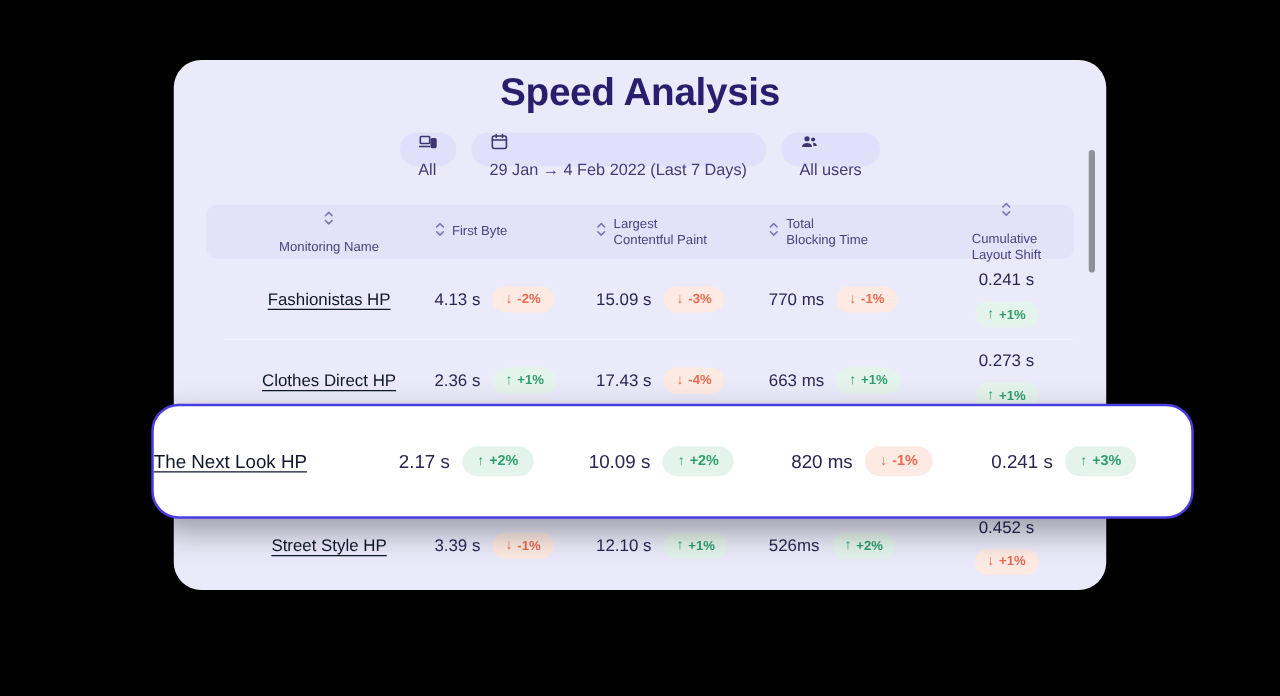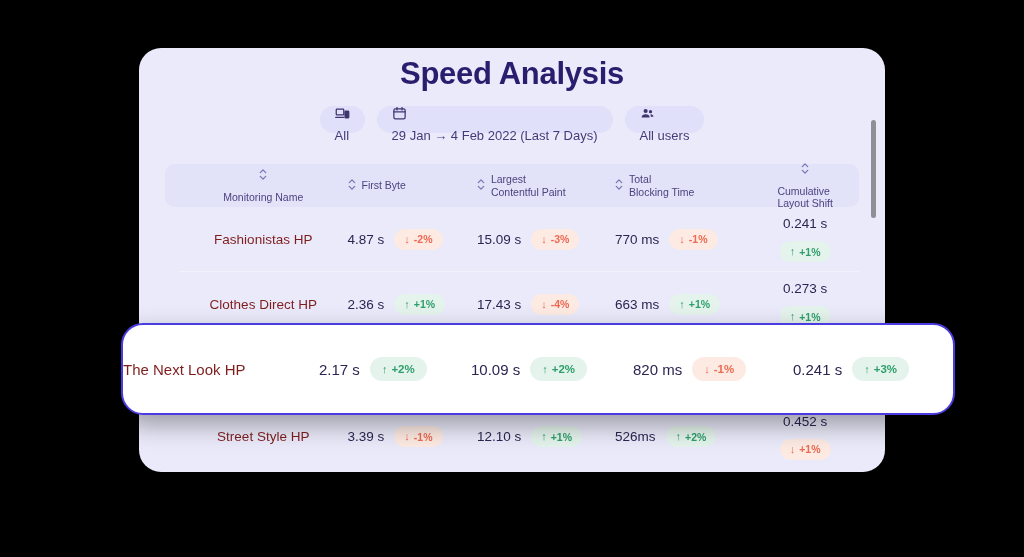--- a/index.html
+++ b/index.html
@@ -97,22 +97,23 @@
     display: flex;
     align-items: center;
     height: 65px;
     border-bottom: 1.5px solid #f1f1fc;
     box-sizing: border-box;
   }
   .row:last-child { border-bottom: none; }
 
   .cell { display: flex; align-items: center; gap: 10px; }
   .site {
-    color: #7f1d1d;
+    color: #0f172a;
     font-size: 13.5px;
+    text-decoration: underline;
     text-underline-offset: 3px;
     cursor: pointer;
     white-space: nowrap;
   }
   .val {
     color: #2c2452;
     font-size: 13.5px;
     white-space: nowrap;
   }
   .badge {
@@ -263,21 +264,21 @@
           <span class="lbl">Cumulative
 Layout Shift</span>
         </div>
       </div>
     <div class="tbody">
         <div class="row">
           <div class="cell c0">
             <a class="site">Fashionistas HP</a>
           </div>
           <div class="cell c1">
-            <span class="val">4.87 s</span>
+            <span class="val">4.13 s</span>
             <span class="badge down">
               <span class="arw">↓</span>
               <span>-2%</span>
             </span>
           </div>
           <div class="cell c2">
             <span class="val">15.09 s</span>
             <span class="badge down">
               <span class="arw">↓</span>
               <span>-3%</span>

